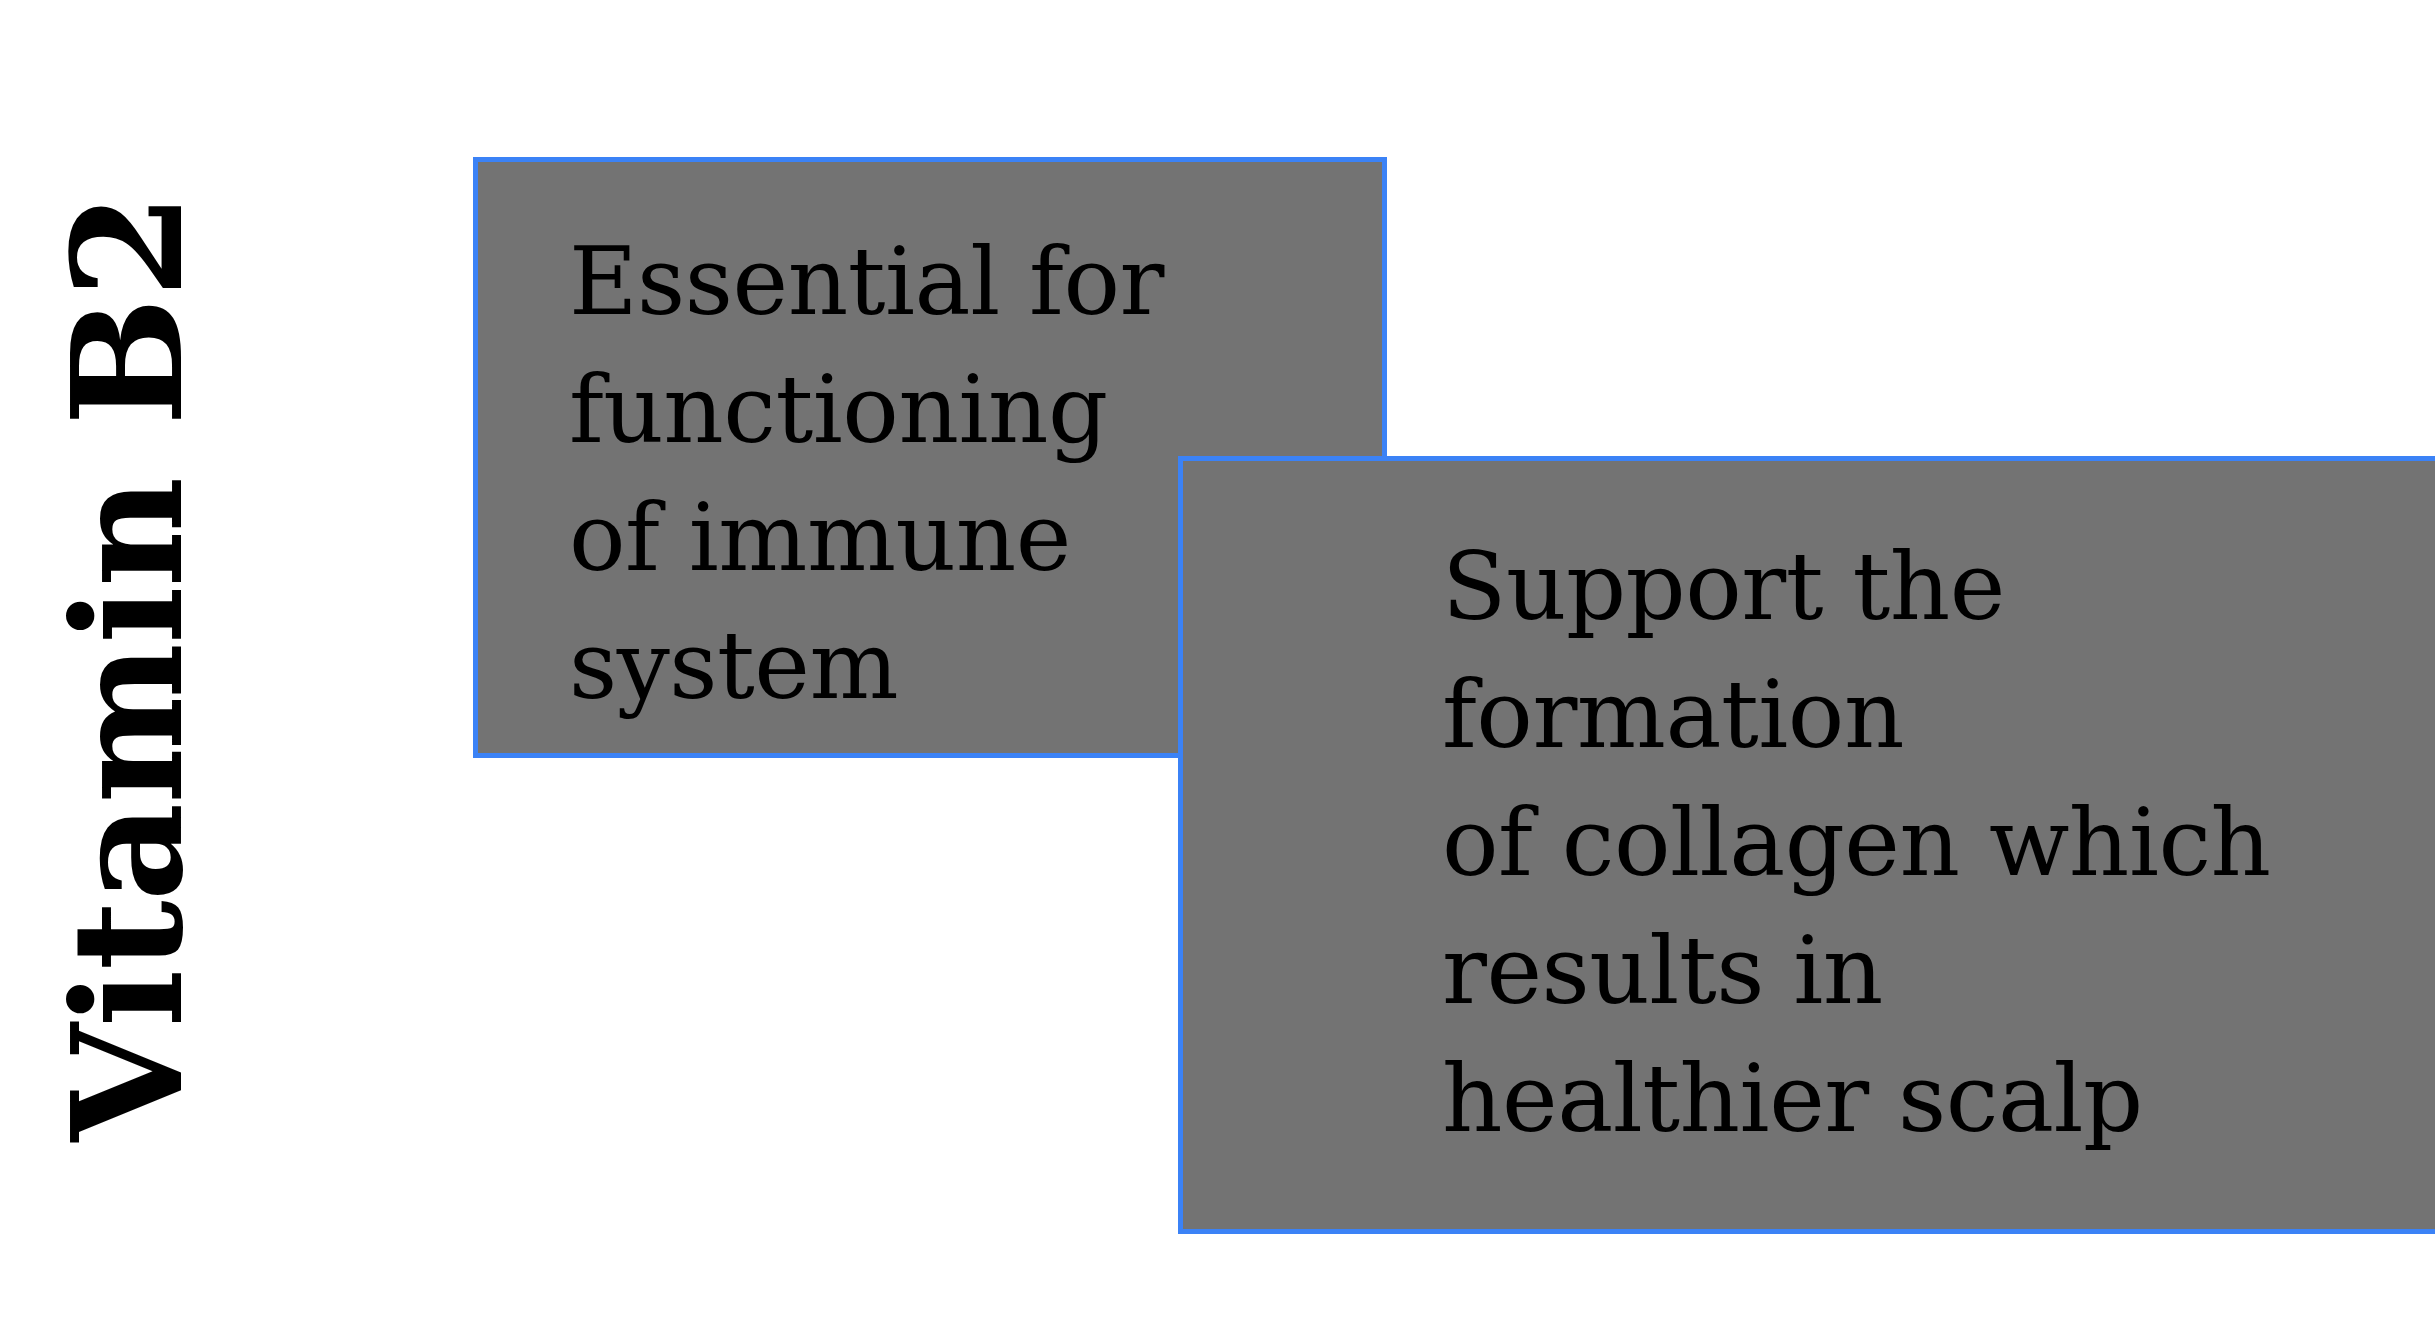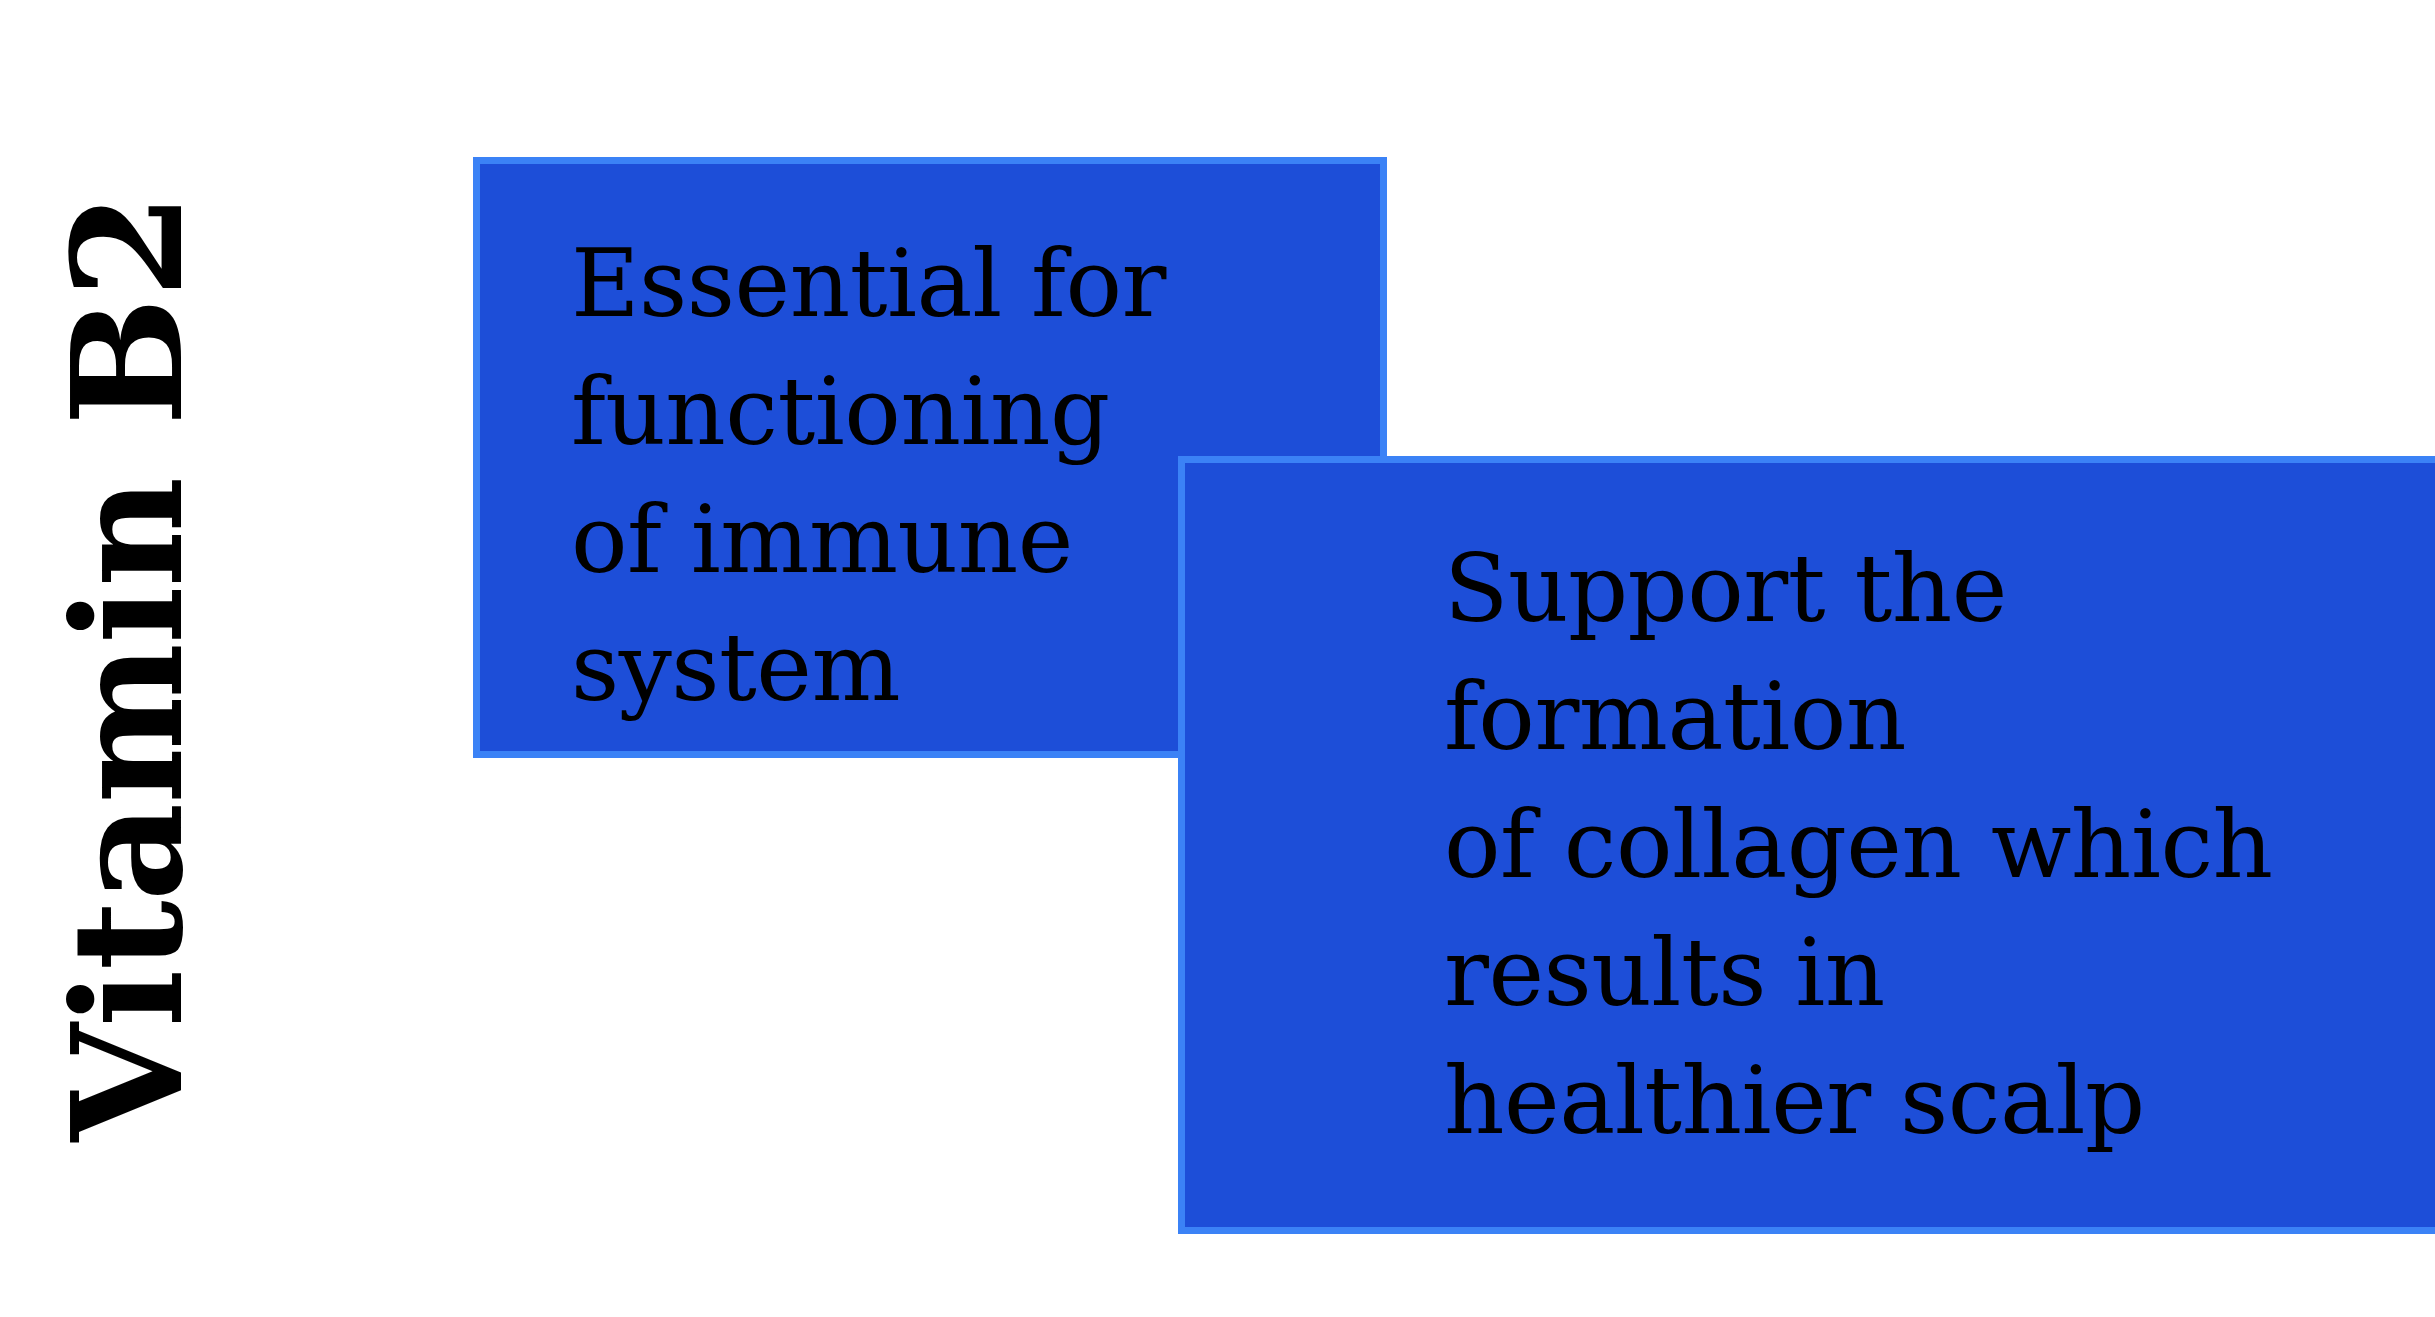--- a/index.html
+++ b/index.html
@@ -46,22 +46,22 @@
     white-space: nowrap;
     color: #000000;
     margin-top: 52px;
     margin-left: -18px;
   }
 
   
   .benefit-box {
     position: absolute;
     box-sizing: border-box;
-    border: 7px solid #3b82f6;
-    background: #1d4ed8;
+    border: 5px solid #3b82f6;
+    background: #737373;
   }
 
   .box-immune {
     left: 473px;
     top: 157px;
     width: 914px;
     height: 601px;
     z-index: 1;
   }
 

